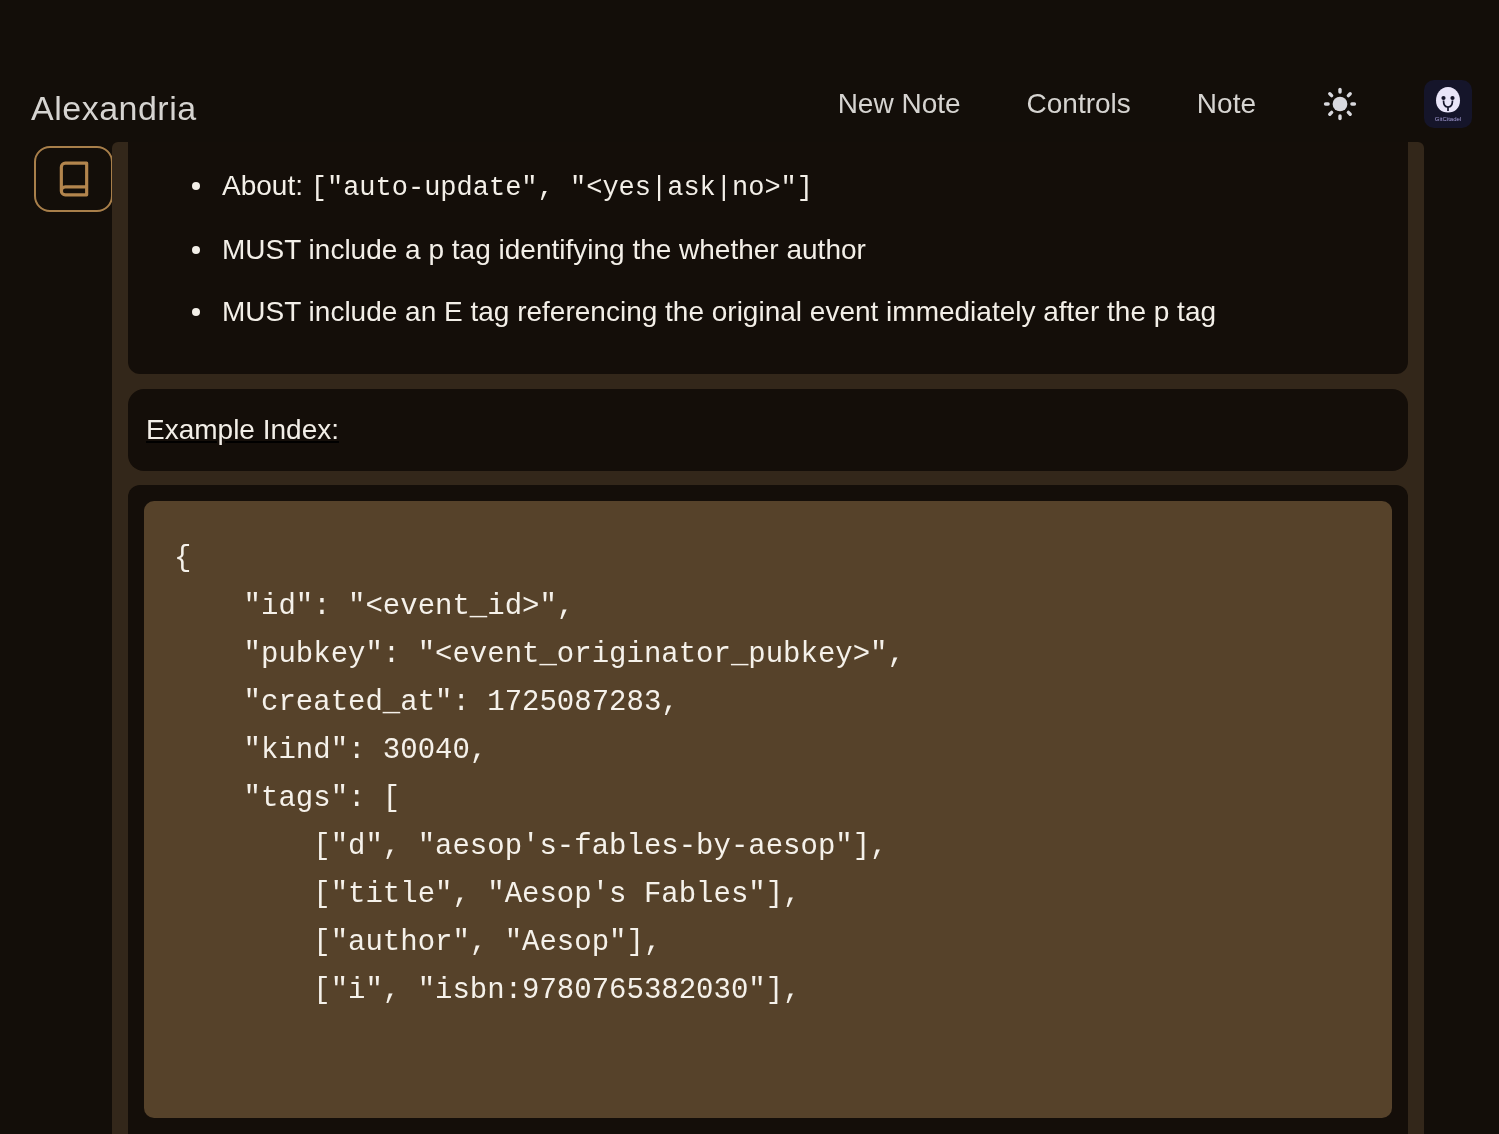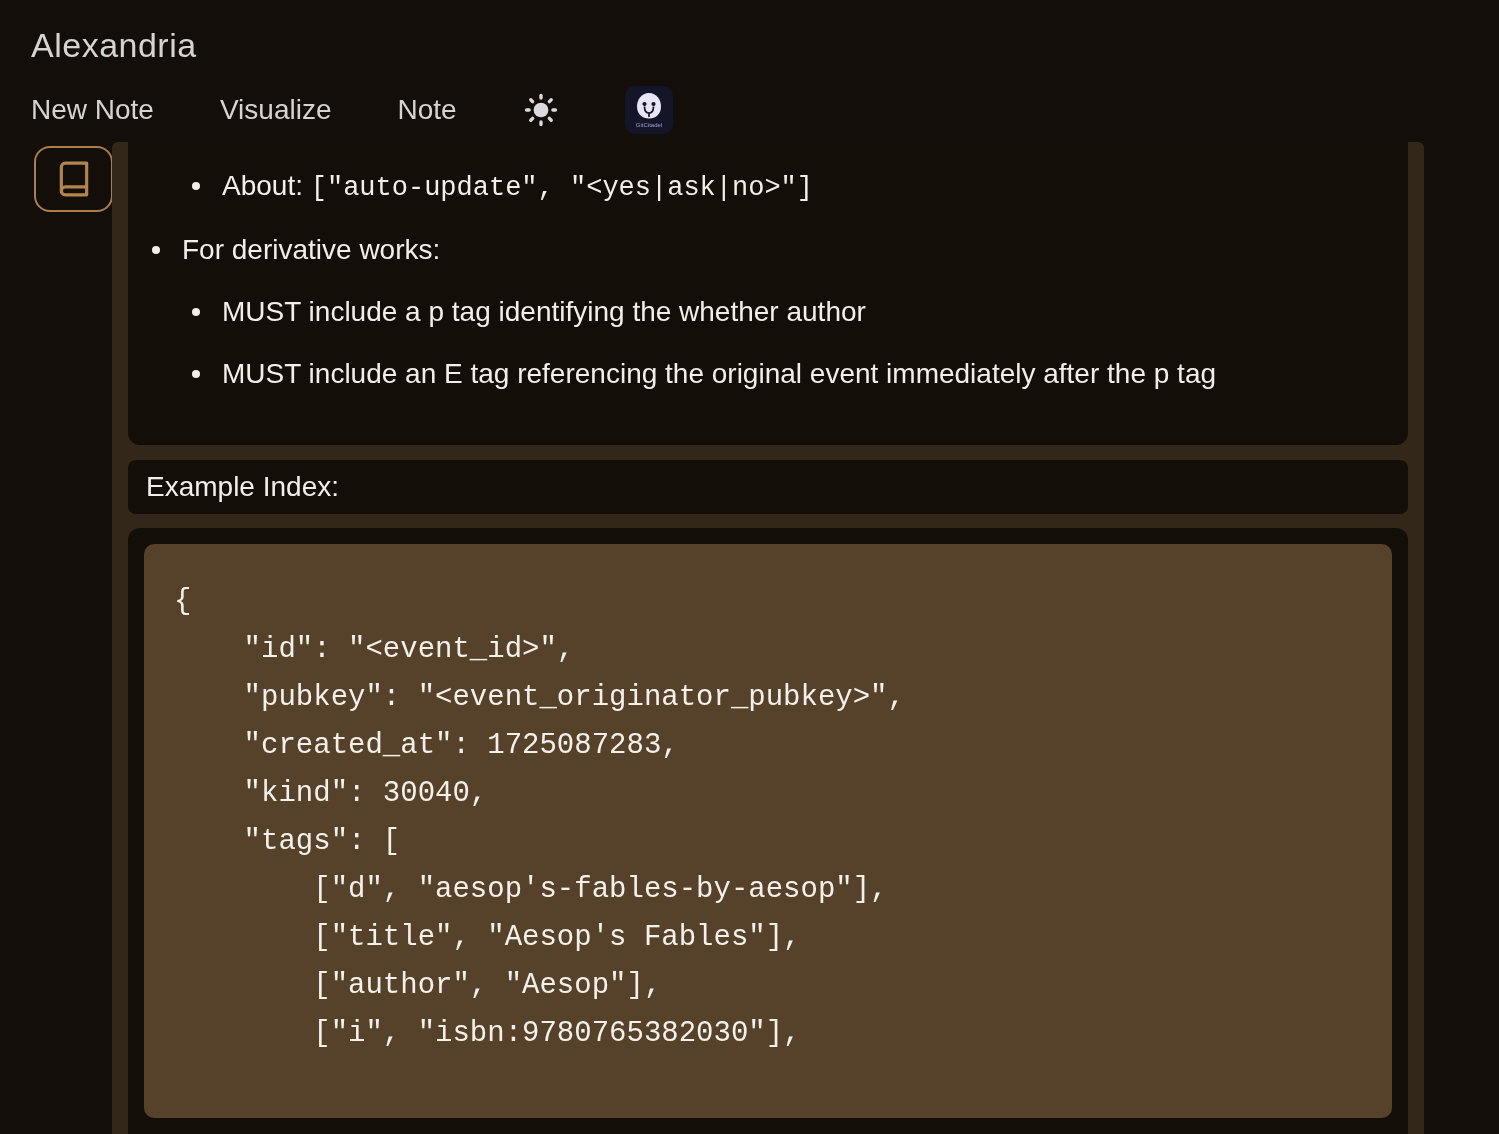--- a/index.html
+++ b/index.html
@@ -8,27 +8,26 @@
     width: 1499px;
     height: 1134px;
     overflow: hidden;
     background: #130e09;
     font-family: "Liberation Sans", sans-serif;
   }
 
   
   .app-header {
     position: absolute;
-    top: 16px; left: 0; right: 0;
+    top: 10px; left: 0; right: 0;
     height: 118px;
     display: flex;
-    align-items: flex-start;
+    align-items: flex-end;
     padding: 10px 27px 0 31px;
     box-sizing: border-box;
-    flex-direction: column;
   }
   .brand {
     font-size: 34px;
     color: #d6d4d1;
     letter-spacing: 0.5px;
     flex: 1;
     cursor: pointer;
   }
   .main-nav {
     display: flex;
@@ -109,46 +108,47 @@
     margin: 0;
     padding: 0;
   }
   .spec-list li {
     position: relative;
     font-size: 28px;
     line-height: 38px;
     color: #f3efe8;
     margin-bottom: 24px;
   }
-  .spec-list li:last-child { margin-bottom: 12px; }
+  .spec-list li:last-child { margin-bottom: 3px; }
   .spec-list li.lvl1 { padding-left: 54px; }
   .spec-list li.lvl2 { padding-left: 94px; }
   .spec-list li::before {
     content: "";
     position: absolute;
     top: 15px;
     width: 8px;
     height: 8px;
     border-radius: 50%;
     background: #f3efe8;
   }
   .spec-list li.lvl1::before { left: 24px; }
   .spec-list li.lvl2::before { left: 64px; }
   .inline-code {
     font-family: "Liberation Mono", monospace;
     font-size: 27px;
   }
 
   .card-heading {
     margin-top: 15px;
-    border-radius: 8px;
+    border-radius: 16px;
     height: 82px;
     display: flex;
     align-items: center;
     padding-left: 18px;
+    text-decoration: underline;
   }
   .card-heading p {
     margin: 0;
     font-size: 28px;
     color: #f3efe8;
   }
 
   .card-code {
     margin-top: 14px;
     border-radius: 12px 12px 0 0;
@@ -174,21 +174,21 @@
     font-family: "Liberation Sans", sans-serif;
   }
 </style>
 </head>
 <body>
 
 <header class="app-header">
   <div class="brand">Alexandria</div>
   <nav class="main-nav">
     <a class="nav-link">New Note</a>
-    <a class="nav-link">Visualize</a>
+    <a class="nav-link">Controls</a>
     <a class="nav-link">Note</a>
     <button class="theme-toggle">
       <svg width="34" height="34" viewBox="0 0 24 24">
         <circle cx="12" cy="12" r="5.2" fill="#d9d9de"></circle>
         <g stroke="#d9d9de" stroke-width="2.4" stroke-linecap="round">
           <line x1="12" y1="1.8" x2="12" y2="3.6"></line>
           <line x1="12" y1="20.4" x2="12" y2="22.2"></line>
           <line x1="1.8" y1="12" x2="3.6" y2="12"></line>
           <line x1="20.4" y1="12" x2="22.2" y2="12"></line>
           <line x1="4.8" y1="4.8" x2="6.1" y2="6.1"></line>
@@ -215,21 +215,20 @@
   <svg width="38" height="38" viewBox="0 0 24 24" fill="none" stroke="#b3854d" stroke-width="2" stroke-linecap="round" stroke-linejoin="round">
     <path d="M4 19.5v-15A2.5 2.5 0 0 1 6.5 2H20v20H6.5a2.5 2.5 0 0 1 0-5H20"></path>
   </svg>
 </button>
 
 <main class="content-panel">
 
   <section class="card card-spec">
     <ul class="spec-list">
       <li class="lvl2"><span>About: </span><span class="inline-code">["auto-update", "&lt;yes|ask|no&gt;"]</span></li>
-      <li class="lvl1">For derivative works:</li>
       <li class="lvl2">MUST include a p tag identifying the whether author</li>
       <li class="lvl2">MUST include an E tag referencing the original event immediately after the p tag</li>
     </ul>
   </section>
 
   <section class="card card-heading">
     <p>Example Index:</p>
   </section>
 
   <section class="card card-code">

